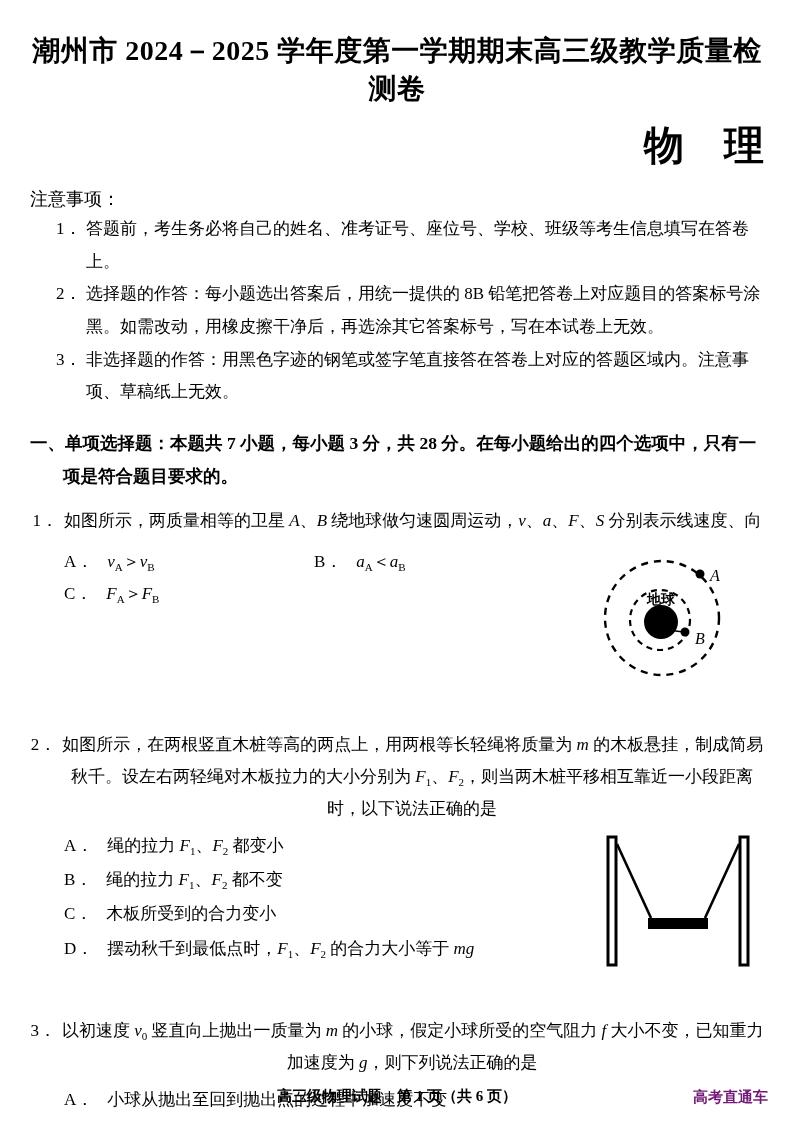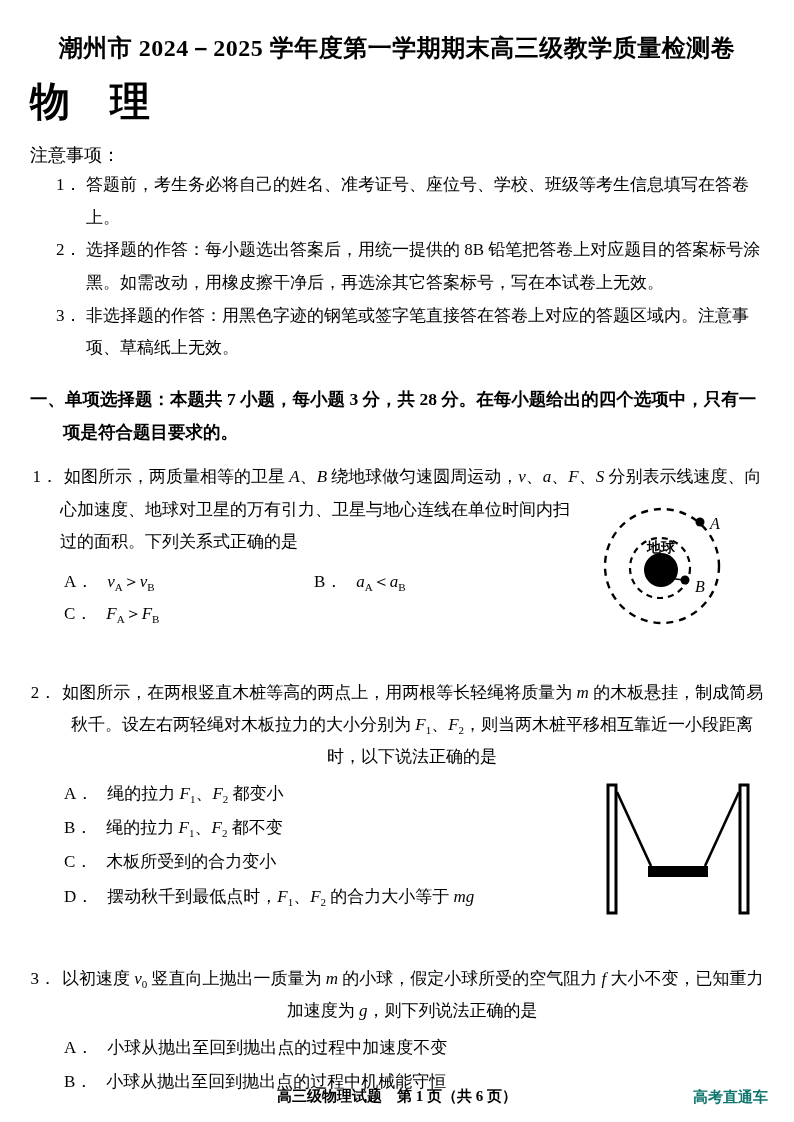--- a/index.html
+++ b/index.html
@@ -11,27 +11,27 @@
     background:#ffffff;
     color:#000;
     font-family:"Liberation Serif","DejaVu Serif",serif;
     font-size:17px;
     overflow:hidden;
     box-sizing:border-box;
     padding:26px 30px 0 30px;
   }
   .title{
     text-align:center;
-    font-size:24px;
+    font-size:28px;
     font-weight:900;
     margin:6px 0 4px 0;
     letter-spacing:0.5px;
   }
   .subject{
-    text-align:left;
+    text-align:right;
     font-size:40px;
     font-weight:900;
     margin:10px 0 14px 0;
     font-family:Liberation Mono, monospace;
   }
   .notice-heading{
     font-weight:normal;
     font-size:18px;
     margin:4px 0 2px 0;
   }
@@ -83,21 +83,21 @@
     bottom:16px;left:0;width:100%;
   }
   .footer-center{
     text-align:center;
     font-weight:bold;
     font-size:15px;
   }
   .watermark{
     position:absolute;
     right:26px;top:1px;
-    color:#0f766e;
+    color:#701a75;
     font-size:15px;
     font-weight:bold;
   }
 </style>
 </head>
 <body>
 
 <div class="page">
 
   <h1 class="title">潮州市 2024－2025 学年度第一学期期末高三级教学质量检测卷</h1>
@@ -132,21 +132,20 @@
           <circle cx="68" cy="72" r="30" fill="none" stroke="#000" stroke-width="2.2" stroke-dasharray="6 5"></circle>
           <circle cx="69" cy="74" r="17" fill="#000"></circle>
           <text x="69" y="56" text-anchor="middle" font-size="14" font-weight="bold" fill="#000">地球</text>
           <line x1="75" y1="82" x2="92" y2="84" stroke="#000" stroke-width="1.6"></line>
           <circle cx="108" cy="26" r="4.5" fill="#000"></circle>
           <text x="118" y="33" font-size="16" font-style="italic" fill="#000">A</text>
           <circle cx="93" cy="84" r="4.5" fill="#000"></circle>
           <text x="103" y="96" font-size="16" font-style="italic" fill="#000">B</text>
         </svg>
       </div>
-      <span>心加速度、地球对卫星的万有引力、卫星与地心连线在单位时间内扫过的面积。下列关系式正确的是</span>
       <div class="options-grid">
         <div class="option"><span class="opt-label">A．</span><span><i>v</i><sub>A</sub>＞<i>v</i><sub>B</sub></span></div>
         <div class="option"><span class="opt-label">B．</span><span><i>a</i><sub>A</sub>＜<i>a</i><sub>B</sub></span></div>
         <div class="option"><span class="opt-label">C．</span><span><i>F</i><sub>A</sub>＞<i>F</i><sub>B</sub></span></div>
       </div>
     </div>
   </div>
 
   <div class="question">
     <div class="q-stem">

